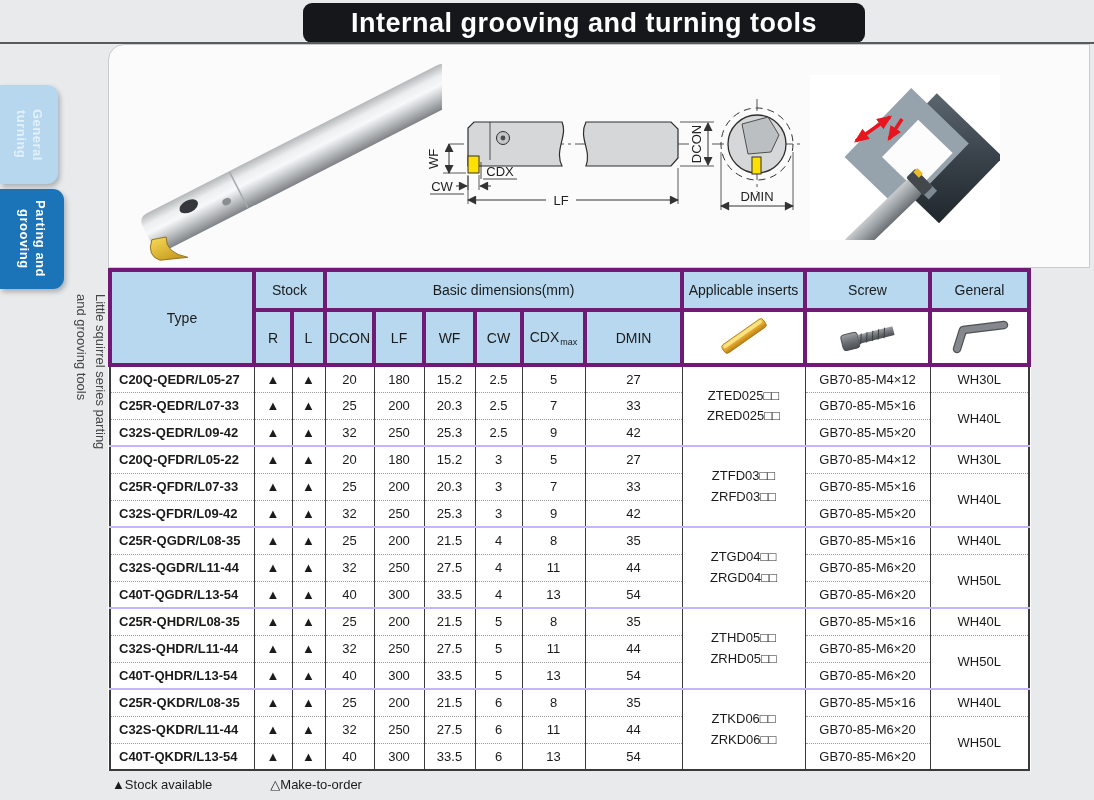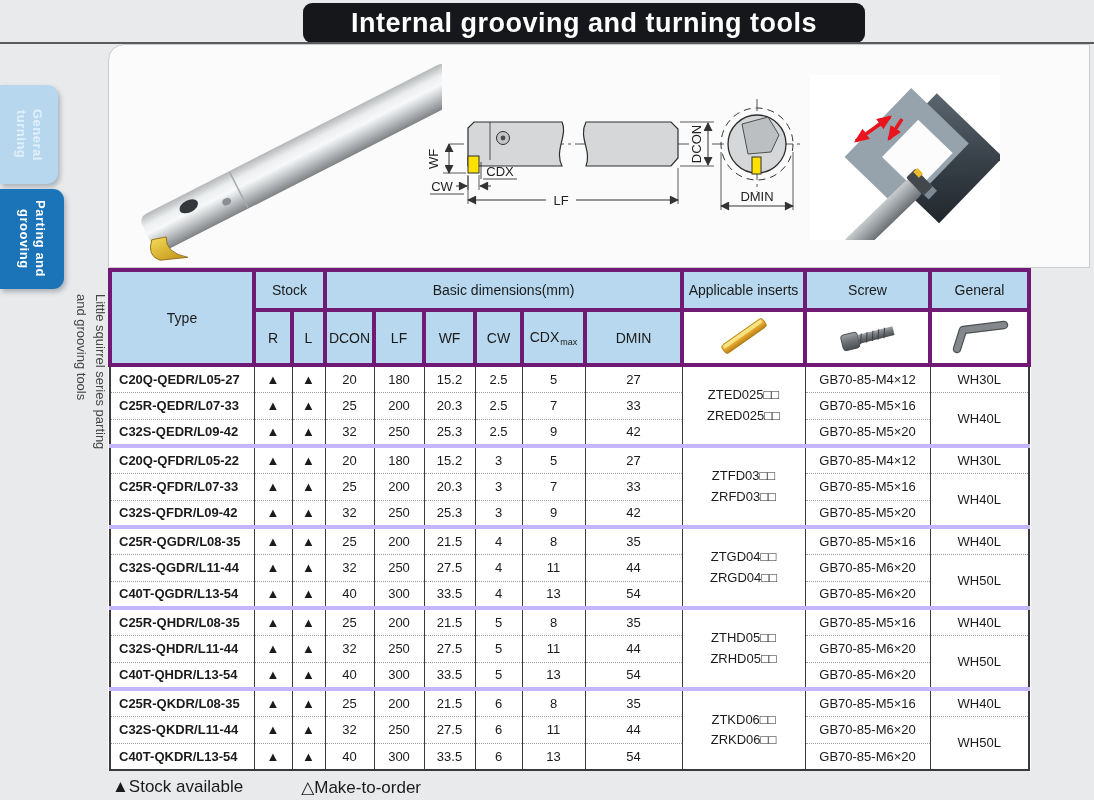--- a/index.html
+++ b/index.html
@@ -31,30 +31,30 @@
 
   table.spec { position:absolute; left:108px; top:268px; width:921px; border-collapse:collapse;
                table-layout:fixed; background:#fff; border:2px solid #3a3a3a; }
   .spec th, .spec td { border-left:1px solid #3a3a3a; border-right:1px solid #3a3a3a;
                        text-align:center; vertical-align:middle; color:#1b1b1b; overflow:hidden; }
   .spec thead th { background:#b7d8ee; border:4px solid #701a75; font-weight:400; font-size:14px; }
   .spec thead tr.h1 th { height:40px; }
   .spec thead tr.h2 th { height:55px; }
   .spec thead th.img-cell { background:#fff; }
   .spec tbody td { height:27px; font-size:13px; }
-  .spec tbody tr.gs td { border-top:4px solid #c4b5fd; }
+  .spec tbody tr.gs td { border-top:2px solid #c4b5fd; }
   .spec tbody tr.sr td { border-top:1px dotted #9b9b9b; }
   .c-type { text-align:left !important; font-weight:700; padding-left:8px; font-size:13px; }
   .c-mark { font-size:11px; }
   .c-ins { white-space:pre-line; font-size:13px; line-height:1.55; }
   .c-screw { font-size:12px; }
   .c-wrench { font-size:13px; }
   .subscript { font-size:9px; vertical-align:-3px; margin-left:1px; }
 
-  .legend { position:absolute; left:112px; top:777px; display:flex; gap:58px; font-size:17px; color:#1b1b1b; }
+  .legend { position:absolute; left:112px; top:777px; display:flex; gap:58px; font-size:13px; color:#1b1b1b; }
 
   text { font-family:"Liberation Sans",sans-serif; fill:#222; }
 </style>
 </head>
 <body>
 
 <div class="banner">Internal grooving and turning tools</div>
 <div class="top-rule"></div>
 
 <div class="tab tab-general">

